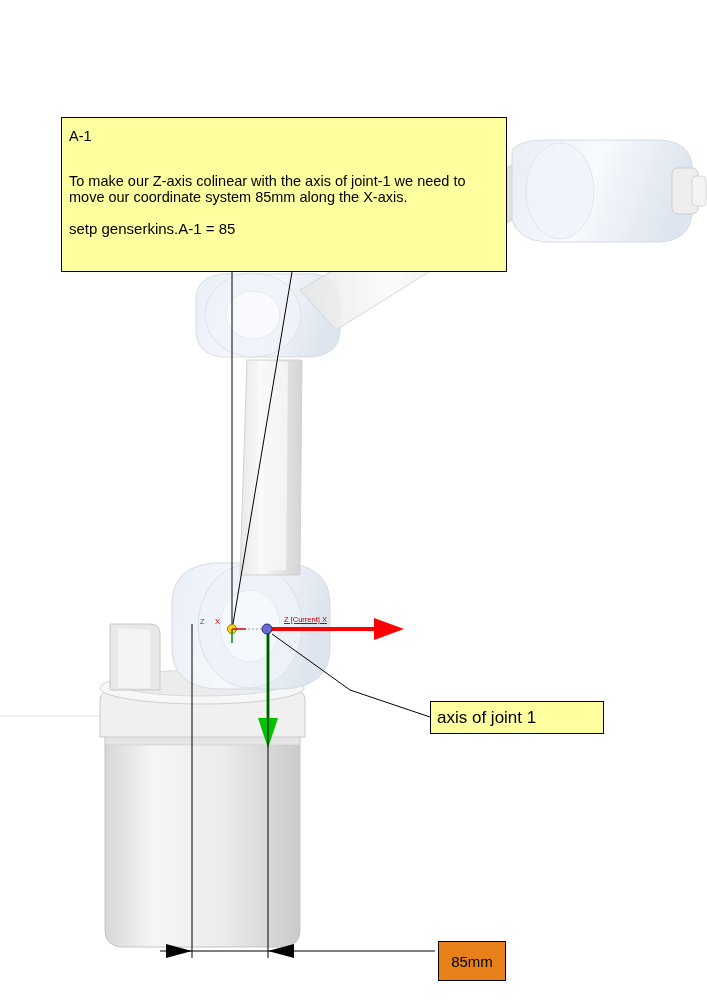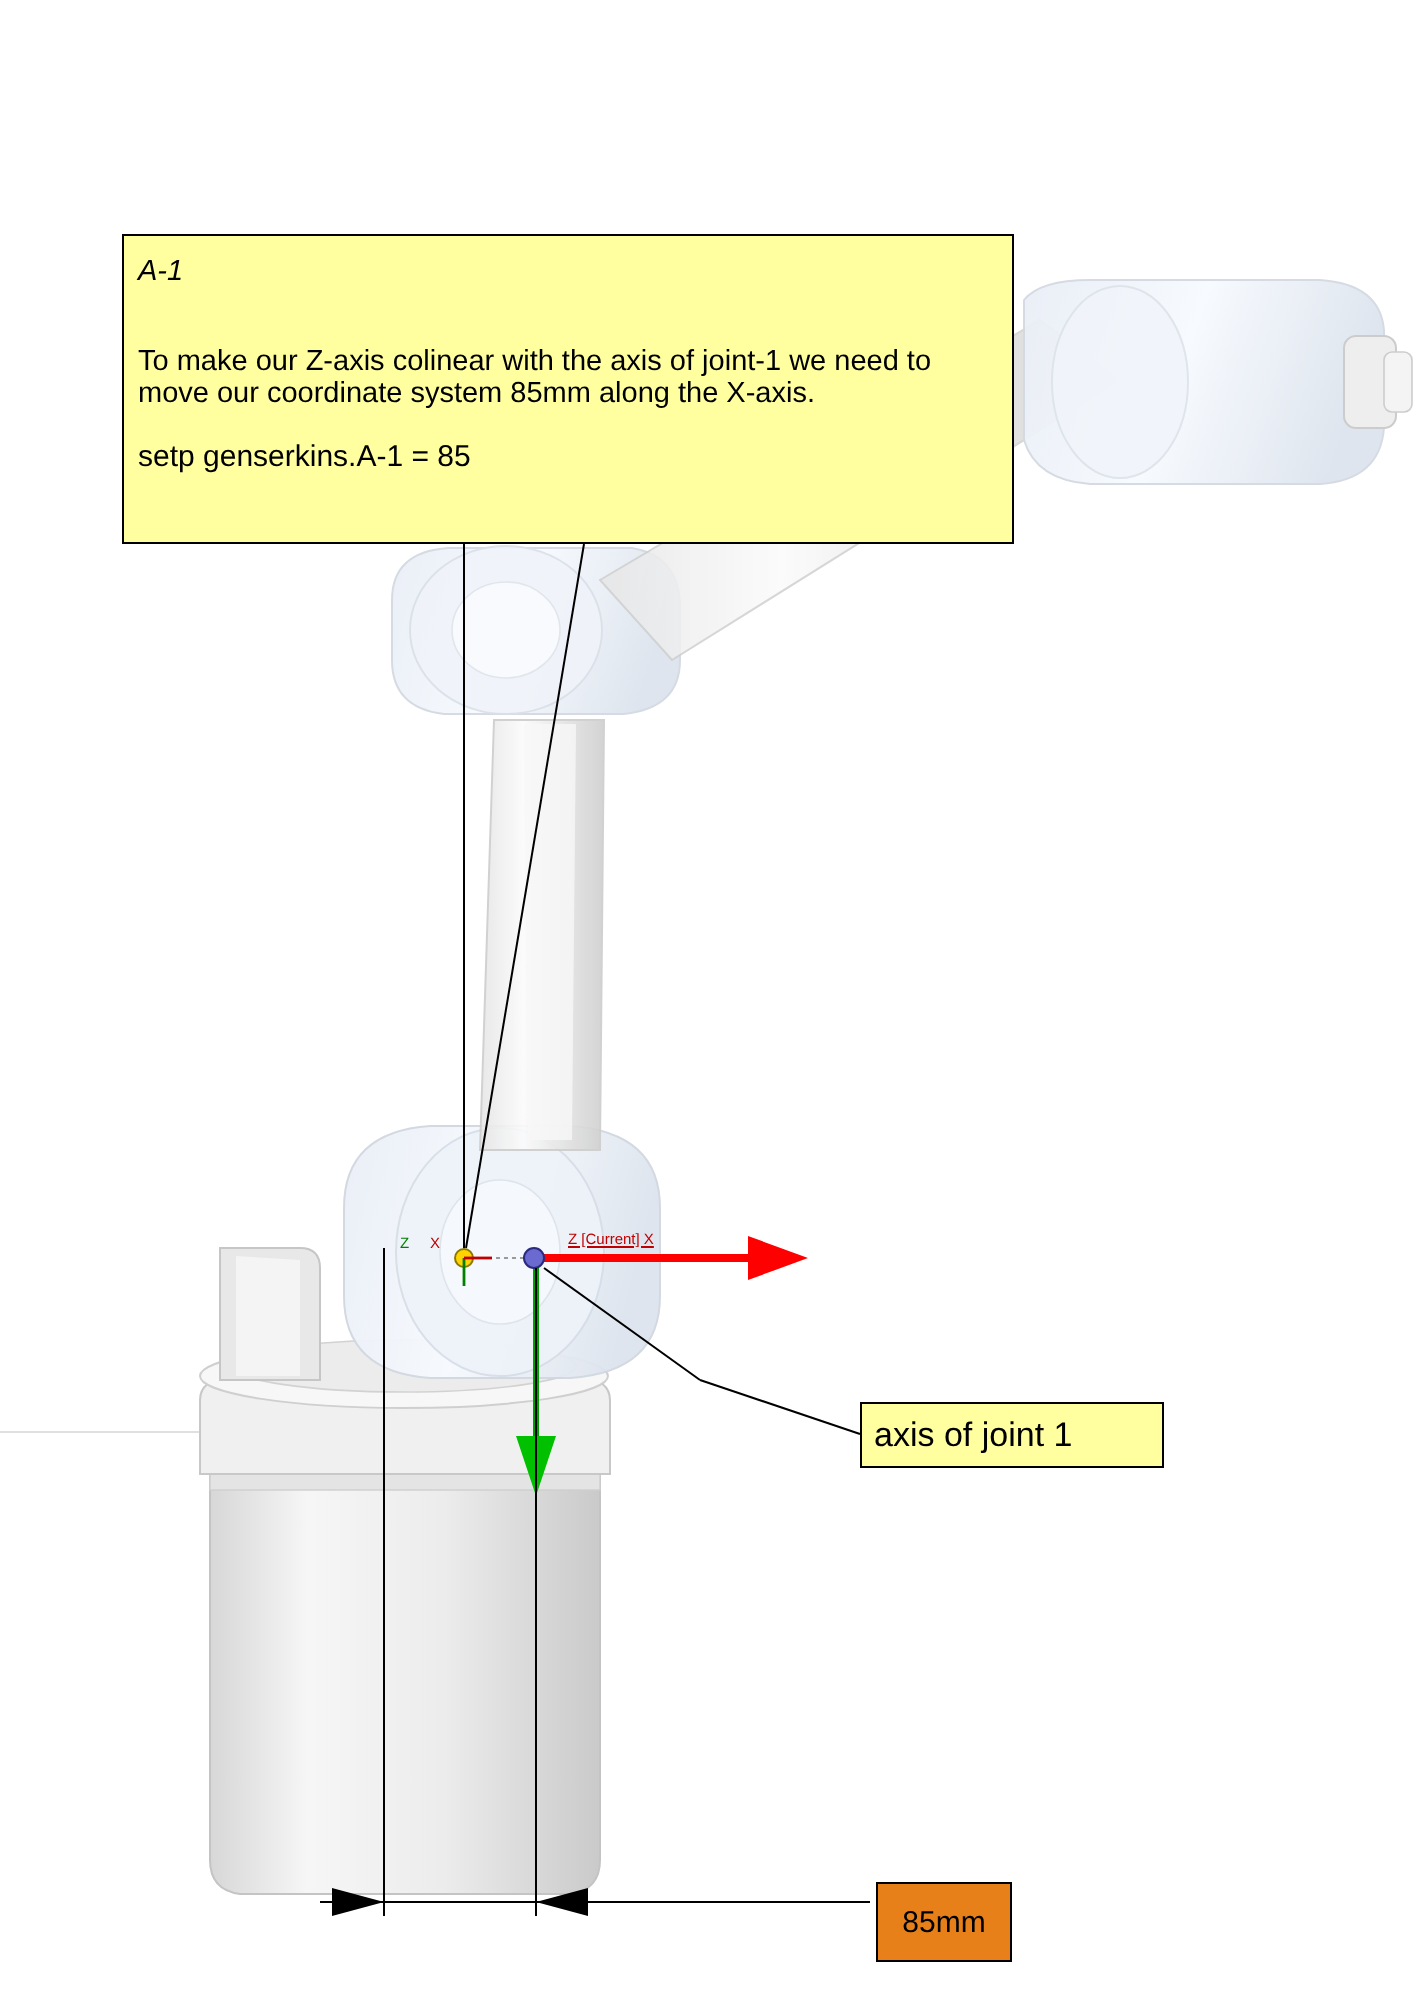--- a/index.html
+++ b/index.html
@@ -35,33 +35,32 @@
     width: 446px;
     height: 155px;
     padding: 10px 8px 6px 7px;
     font-size: 14.5px;
     line-height: 16.5px;
     color: #000;
   }
   #note-a1 .title {
     font-size: 14.5px;
     margin-bottom: 15px;
-    font-style: italic;
   }
   #note-a1 .body {
     margin-bottom: 15px;
     margin-top: 28px;
   }
   #note-a1 .code {
     font-size: 15px;
   }
   #label-joint {
     left: 430px;
     top: 701px;
-    width: 152px;
+    width: 174px;
     height: 33px;
     font-size: 17px;
     display: flex;
     align-items: center;
     padding-left: 6px;
     box-sizing: border-box;
   }
   #label-85mm {
     left: 438px;
     top: 941px;

